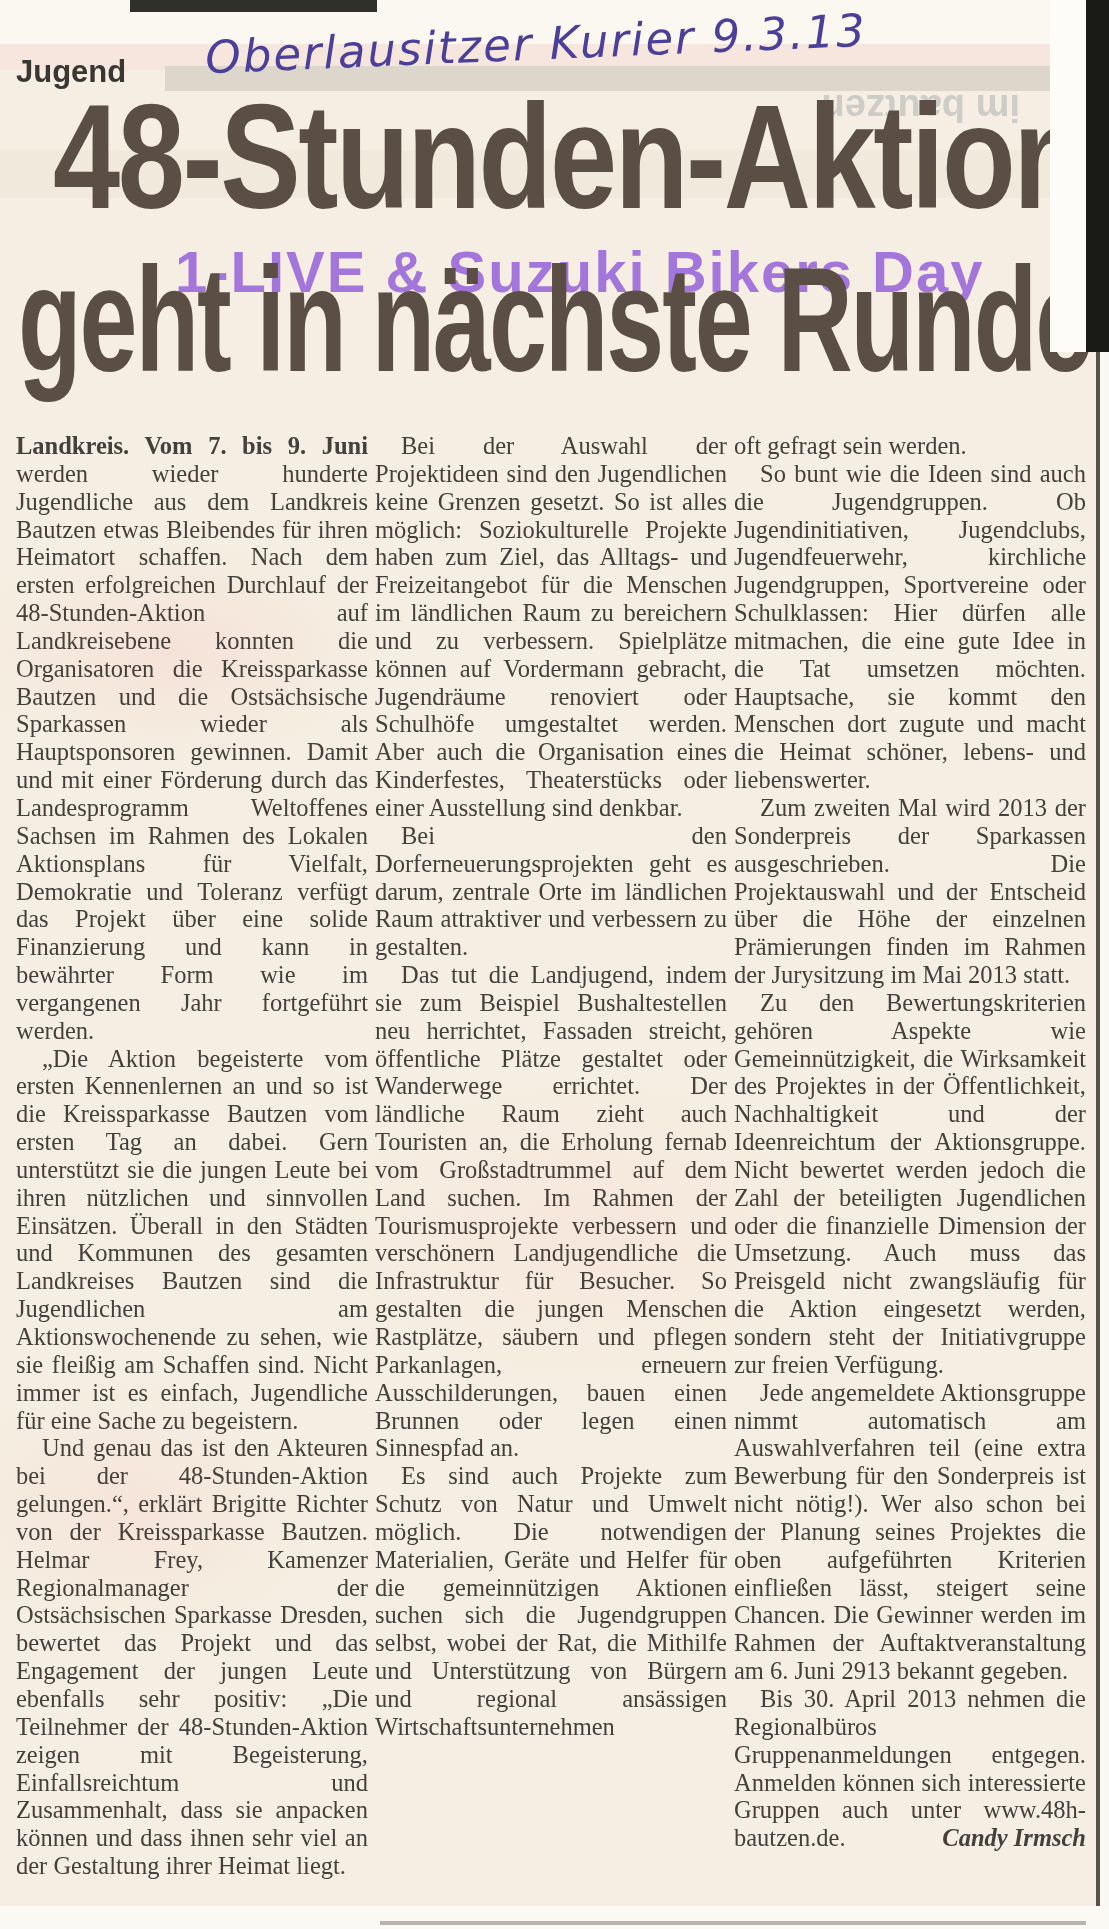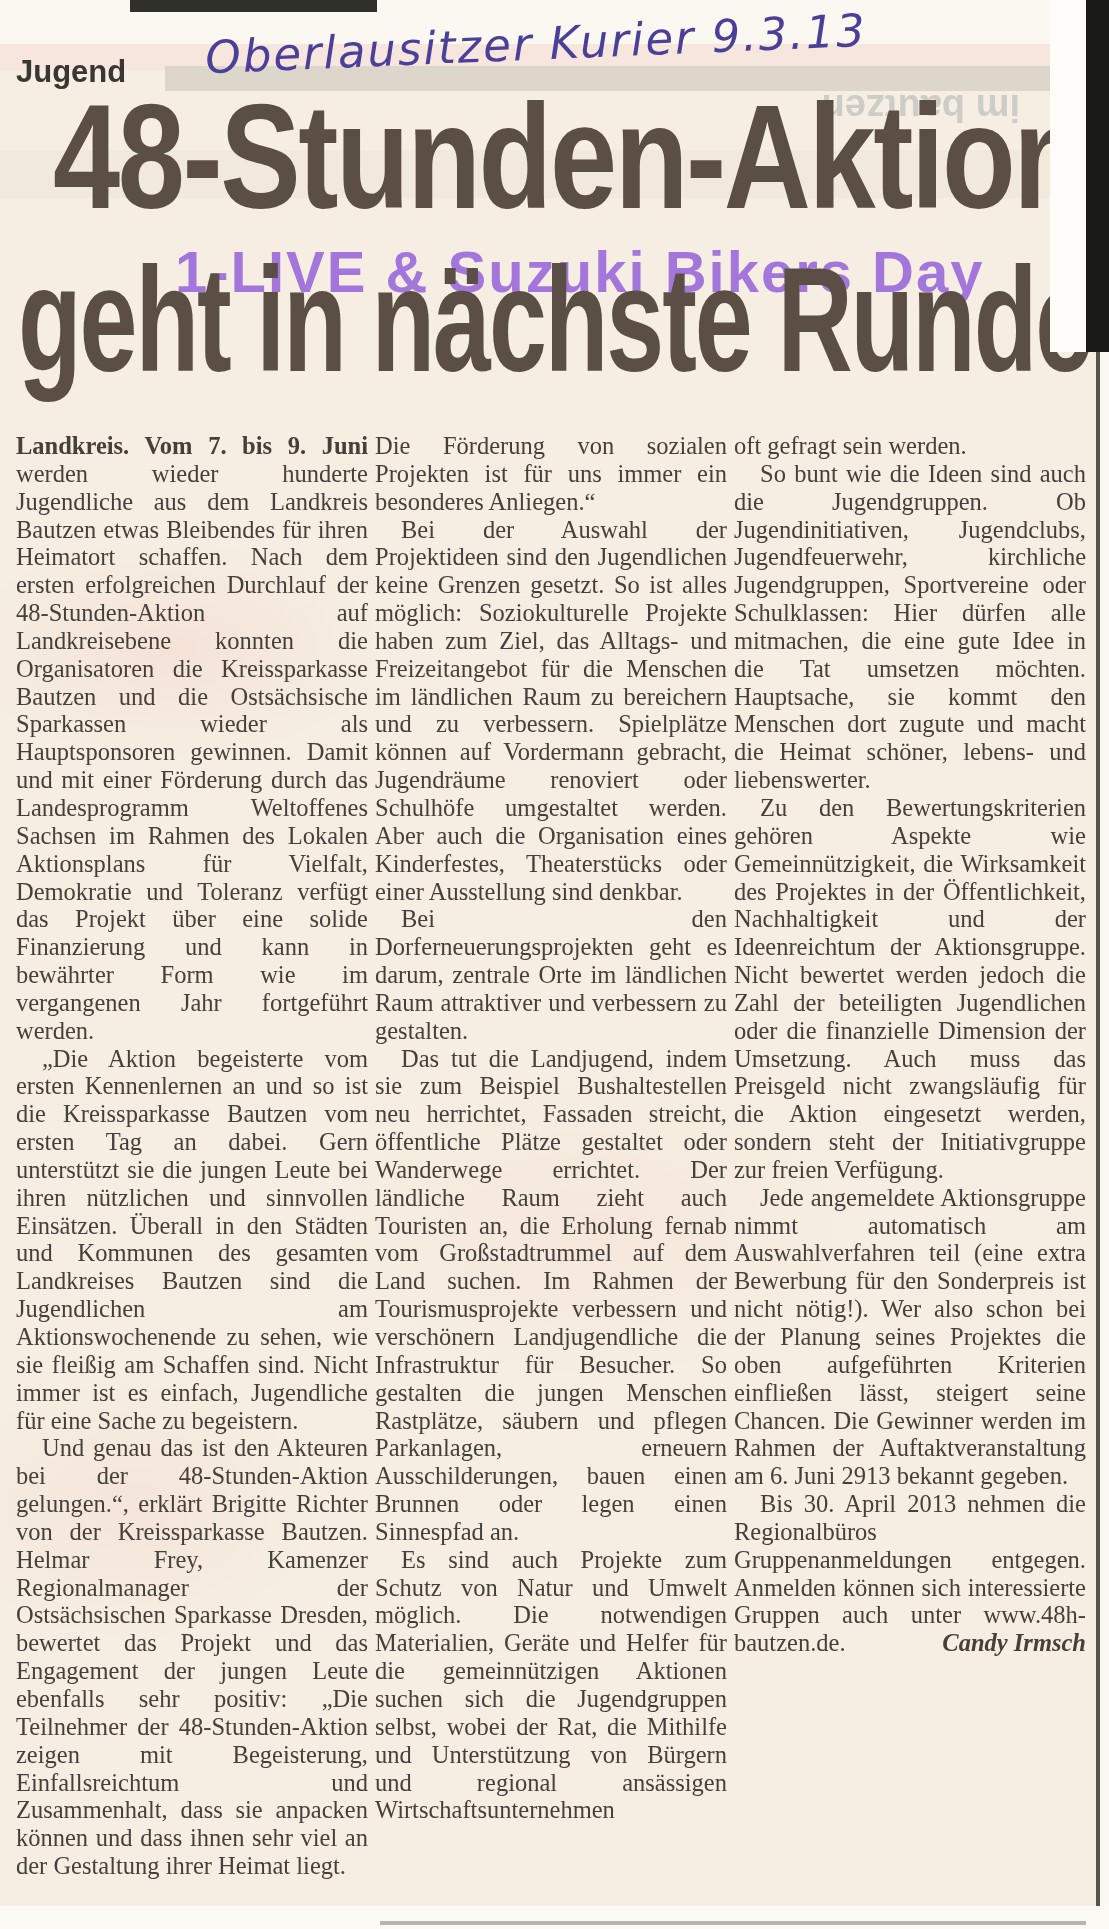--- a/index.html
+++ b/index.html
@@ -76,29 +76,29 @@
     <div class="hl-line hl-2"><span style="transform: scaleX(0.704068);">geht in nächste Runde</span></div>
   </div>
 
   <div class="columns">
     <div class="col">
       <p><span class="lead">Landkreis. Vom 7. bis 9. Juni</span><span> werden wieder hunderte Jugendliche aus dem Landkreis Bautzen etwas Bleibendes für ihren Heimatort schaffen. Nach dem ersten erfolgreichen Durchlauf der 48-Stunden-Aktion auf Landkreisebene konnten die Organisatoren die Kreissparkasse Bautzen und die Ostsächsische Sparkassen wieder als Hauptsponsoren gewinnen. Damit und mit einer Förderung durch das Landesprogramm Weltoffenes Sachsen im Rahmen des Lokalen Aktionsplans für Vielfalt, Demokratie und Toleranz verfügt das Projekt über eine solide Finanzierung und kann in bewährter Form wie im vergangenen Jahr fortgeführt werden.</span></p>
       <p class="ind">„Die Aktion begeisterte vom ersten Kennenlernen an und so ist die Kreissparkasse Bautzen vom ersten Tag an dabei. Gern unterstützt sie die jungen Leute bei ihren nützlichen und sinnvollen Einsätzen. Überall in den Städten und Kommunen des gesamten Landkreises Bautzen sind die Jugendlichen am Aktionswochenende zu sehen, wie sie fleißig am Schaffen sind. Nicht immer ist es einfach, Jugendliche für eine Sache zu begeistern.</p>
       <p class="ind">Und genau das ist den Akteuren bei der 48-Stunden-Aktion gelungen.“, erklärt Brigitte Richter von der Kreissparkasse Bautzen. Helmar Frey, Kamenzer Regionalmanager der Ostsächsischen Sparkasse Dresden, bewertet das Projekt und das Engagement der jungen Leute ebenfalls sehr positiv: „Die Teilnehmer der 48-Stunden-Aktion zeigen mit Begeisterung, Einfallsreichtum und Zusammenhalt, dass sie anpacken können und dass ihnen sehr viel an der Gestaltung ihrer Heimat liegt.</p>
     </div>
     <div class="col">
-      <p>Die Förderung von sozialen Projekten ist für uns immer ein besonderes Anliegen.“</p>
       <p class="ind">Bei der Auswahl der Projektideen sind den Jugendlichen keine Grenzen gesetzt. So ist alles möglich: Soziokulturelle Projekte haben zum Ziel, das Alltags- und Freizeitangebot für die Menschen im ländlichen Raum zu bereichern und zu verbessern. Spielplätze können auf Vordermann gebracht, Jugendräume renoviert oder Schulhöfe umgestaltet werden. Aber auch die Organisation eines Kinderfestes, Theaterstücks oder einer Ausstellung sind denkbar.</p>
       <p class="ind">Bei den Dorferneuerungsprojekten geht es darum, zentrale Orte im ländlichen Raum attraktiver und verbessern zu gestalten.</p>
       <p class="ind">Das tut die Landjugend, indem sie zum Beispiel Bushaltestellen neu herrichtet, Fassaden streicht, öffentliche Plätze gestaltet oder Wanderwege errichtet. Der ländliche Raum zieht auch Touristen an, die Erholung fernab vom Großstadtrummel auf dem Land suchen. Im Rahmen der Tourismusprojekte verbessern und verschönern Landjugendliche die Infrastruktur für Besucher. So gestalten die jungen Menschen Rastplätze, säubern und pflegen Parkanlagen, erneuern Ausschilderungen, bauen einen Brunnen oder legen einen Sinnespfad an.</p>
       <p class="ind">Es sind auch Projekte zum Schutz von Natur und Umwelt möglich. Die notwendigen Materialien, Geräte und Helfer für die gemeinnützigen Aktionen suchen sich die Jugendgruppen selbst, wobei der Rat, die Mithilfe und Unterstützung von Bürgern und regional ansässigen Wirtschaftsunternehmen</p>
     </div>
     <div class="col">
       <p>oft gefragt sein werden.</p>
       <p class="ind">So bunt wie die Ideen sind auch die Jugendgruppen. Ob Jugendinitiativen, Jugendclubs, Jugendfeuerwehr, kirchliche Jugendgruppen, Sportvereine oder Schulklassen: Hier dürfen alle mitmachen, die eine gute Idee in die Tat umsetzen möchten. Hauptsache, sie kommt den Menschen dort zugute und macht die Heimat schöner, lebens- und liebenswerter.</p>
+      <p class="ind">Zum zweiten Mal wird 2013 der Sonderpreis der Sparkassen ausgeschrieben. Die Projektauswahl und der Entscheid über die Höhe der einzelnen Prämierungen finden im Rahmen der Jurysitzung im Mai 2013 statt.</p>
       <p class="ind">Zu den Bewertungskriterien gehören Aspekte wie Gemeinnützigkeit, die Wirksamkeit des Projektes in der Öffentlichkeit, Nachhaltigkeit und der Ideenreichtum der Aktionsgruppe. Nicht bewertet werden jedoch die Zahl der beteiligten Jugendlichen oder die finanzielle Dimension der Umsetzung. Auch muss das Preisgeld nicht zwangsläufig für die Aktion eingesetzt werden, sondern steht der Initiativgruppe zur freien Verfügung.</p>
       <p class="ind">Jede angemeldete Aktionsgruppe nimmt automatisch am Auswahlverfahren teil (eine extra Bewerbung für den Sonderpreis ist nicht nötig!). Wer also schon bei der Planung seines Projektes die oben aufgeführten Kriterien einfließen lässt, steigert seine Chancen. Die Gewinner werden im Rahmen der Auftaktveranstaltung am 6. Juni 2913 bekannt gegeben.</p>
       <p class="ind"><span>Bis 30. April 2013 nehmen die Regionalbüros Gruppenanmeldungen entgegen. Anmelden können sich interessierte Gruppen auch unter www.48h-bautzen.de.</span> <span class="byline">Candy Irmsch</span></p>
     </div>
   </div>
 
   <div class="edge e-topbar"></div>
   <div class="edge e-right-white"></div>
   <div class="edge e-right-black"></div>
   <div class="edge e-right-line"></div>

